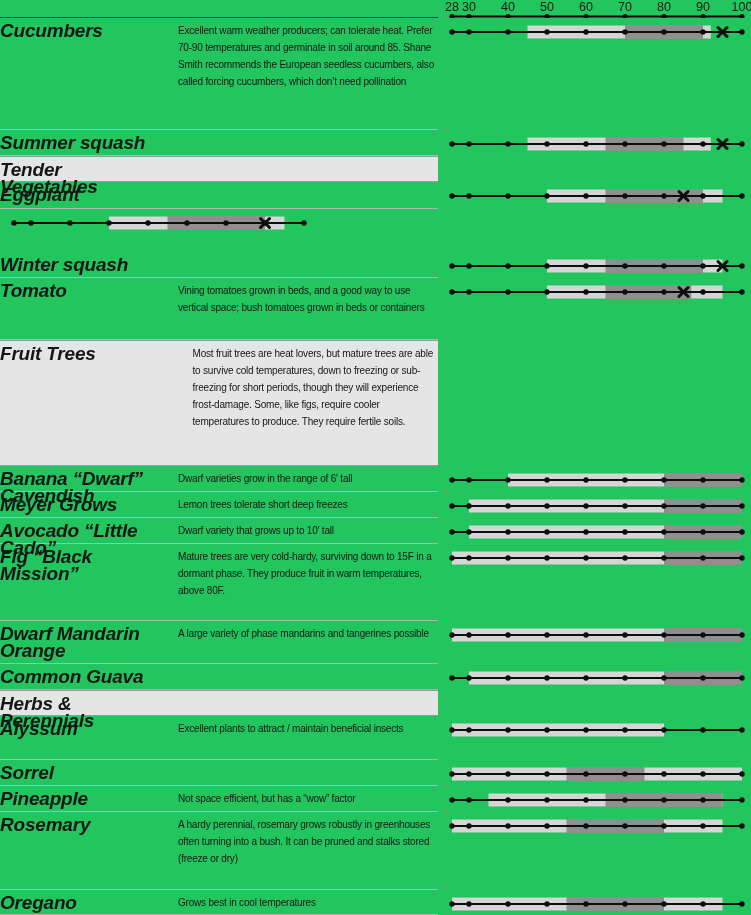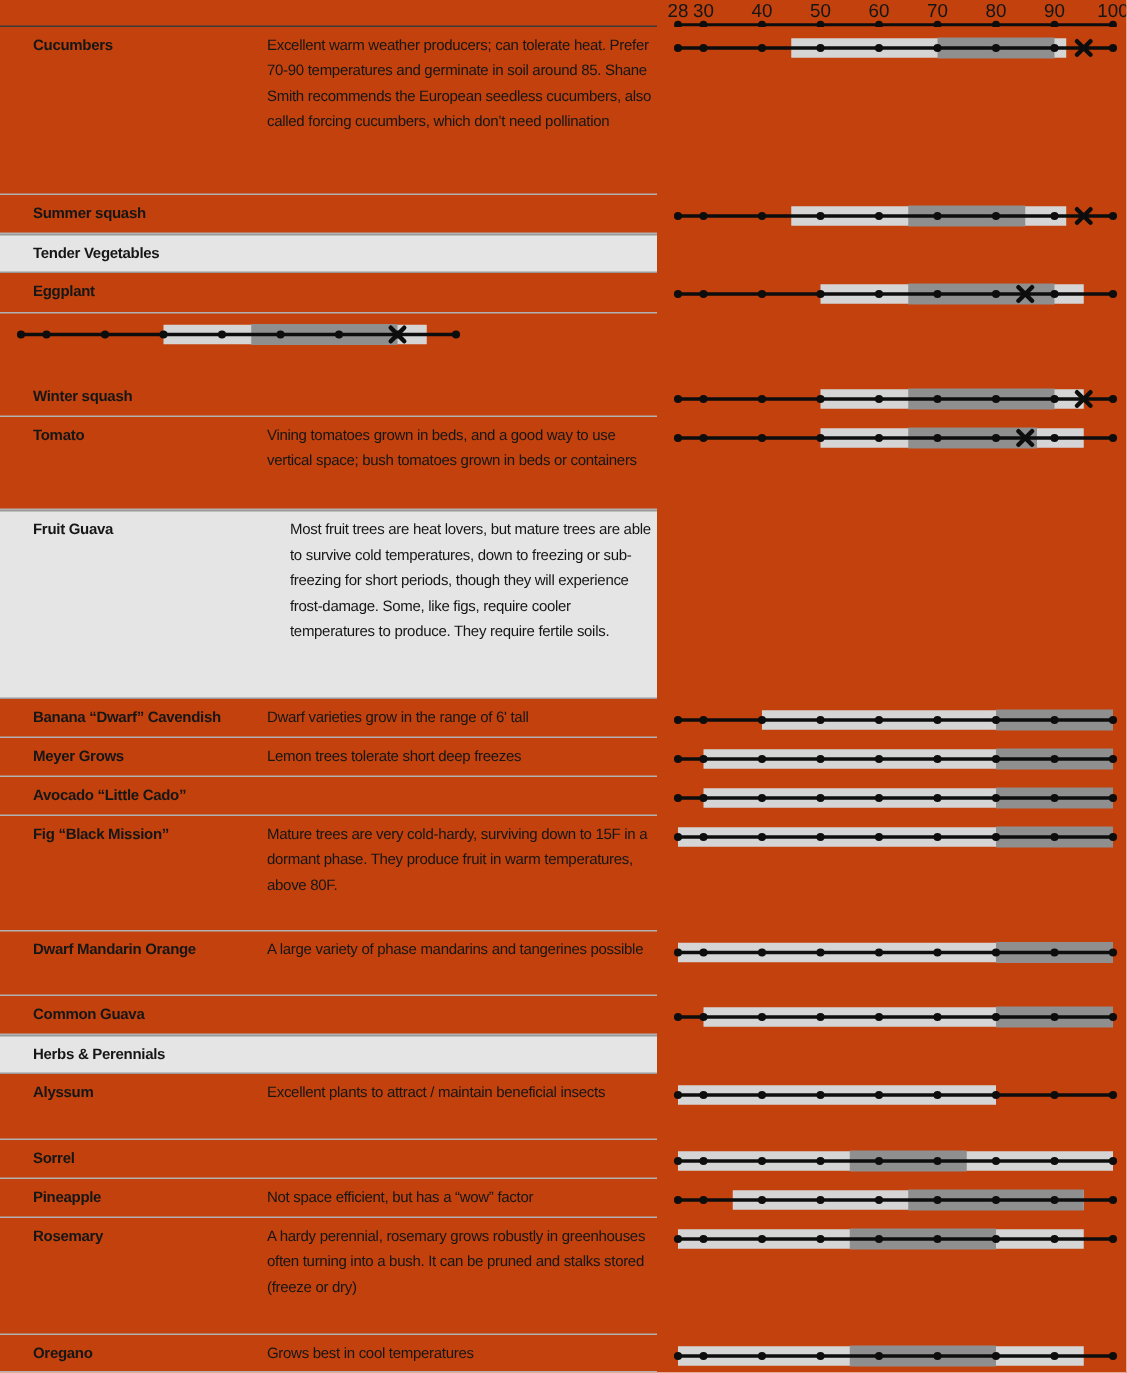--- a/index.html
+++ b/index.html
@@ -1,43 +1,44 @@
 <!DOCTYPE html>
 <html><head>
 <meta charset="utf-8">
 <style>
   * { margin: 0; padding: 0; box-sizing: border-box; }
   html, body { background: #ffffff; }
   .page {
     width: 751px; height: 915px;
-    background: #c2410c;
+    background: #22c55e;
     font-family: "Liberation Sans", sans-serif;
     color: #161616;
     overflow: hidden;
     position: relative;
   }
   .row { display: flex; width: 751px; }
   .left {
     width: 438px; display: flex;
     border-bottom: 1px solid #b2b2b2;
   }
   .row.hdr .left { border-bottom: 1px solid #3a3a3a; }
   .row.section .left {
     background: #e5e5e5;
     border-top: 1px solid #9a9a9a;
     border-bottom: 1px solid #9a9a9a;
     gap: 24px;
   }
   .name {
     width: 172px;
-    padding: 4px 4px 4px 22px;
+    padding: 4px 4px 4px 0;
     font-weight: 700;
-    font-size: 10px;
+    font-size: 19px;
     line-height: 17px;
     letter-spacing: -0.2px;
+    font-style: italic;
   }
   .desc {
     width: 266px;
     padding: 4px 3px 4px 6px;
     font-size: 10px;
     line-height: 17px;
     letter-spacing: -0.2px;
   }
   .chart { width: 313px; position: relative; }
   .chart svg { display: block; }
@@ -227,21 +228,21 @@
           <circle cx="265" cy="14" r="2.7" fill="#0d0d0d"></circle>
           <circle cx="304" cy="14" r="2.7" fill="#0d0d0d"></circle>
           <line x1="241" y1="9.5" x2="250" y2="18.5" stroke="#0d0d0d" stroke-width="3" stroke-linecap="round"></line>
           <line x1="241" y1="18.5" x2="250" y2="9.5" stroke="#0d0d0d" stroke-width="3" stroke-linecap="round"></line>
         </svg>
       </div>
   </div>
 
   <div class="row section" style="height:126px">
     <div class="left">
-        <div class="name">Fruit Guava</div>
+        <div class="name">Fruit Trees</div>
         <div class="desc">Most fruit trees are heat lovers, but mature trees are able to survive cold temperatures, down to freezing or sub-freezing for short periods, though they will experience frost-damage. Some, like figs, require cooler temperatures to produce. They require fertile soils.</div>
       </div>
     <div class="chart"></div>
   </div>
 
   <div class="row" style="height:26px">
     <div class="left">
         <div class="name">Banana “Dwarf” Cavendish</div>
         <div class="desc">Dwarf varieties grow in the range of 6' tall</div>
       </div>
@@ -282,20 +283,21 @@
           <circle cx="226" cy="14" r="2.7" fill="#0d0d0d"></circle>
           <circle cx="265" cy="14" r="2.7" fill="#0d0d0d"></circle>
           <circle cx="304" cy="14" r="2.7" fill="#0d0d0d"></circle>
         </svg>
       </div>
   </div>
 
   <div class="row" style="height:26px">
     <div class="left">
         <div class="name">Avocado “Little Cado”</div>
+        <div class="desc">Dwarf variety that grows up to 10' tall</div>
       </div>
     <div class="chart">
         <svg width="313" height="26">
           <rect x="31" y="7.5" width="273" height="13" fill="#d5d5d5"></rect>
           <rect x="226" y="7" width="78" height="14" fill="#8f8f8f"></rect>
           <line x1="12" y1="14" x2="306" y2="14" stroke="#0d0d0d" stroke-width="2.2"></line>
           <circle cx="14" cy="14" r="2.7" fill="#0d0d0d"></circle>
           <circle cx="31" cy="14" r="2.7" fill="#0d0d0d"></circle>
           <circle cx="70" cy="14" r="2.7" fill="#0d0d0d"></circle>
           <circle cx="109" cy="14" r="2.7" fill="#0d0d0d"></circle>

